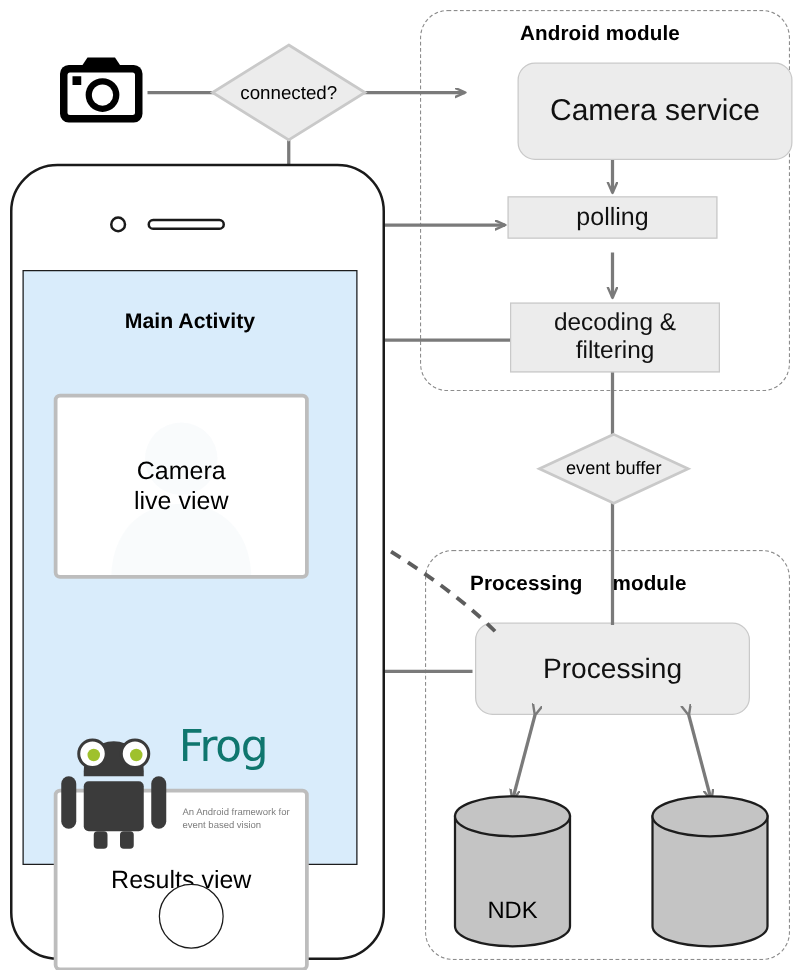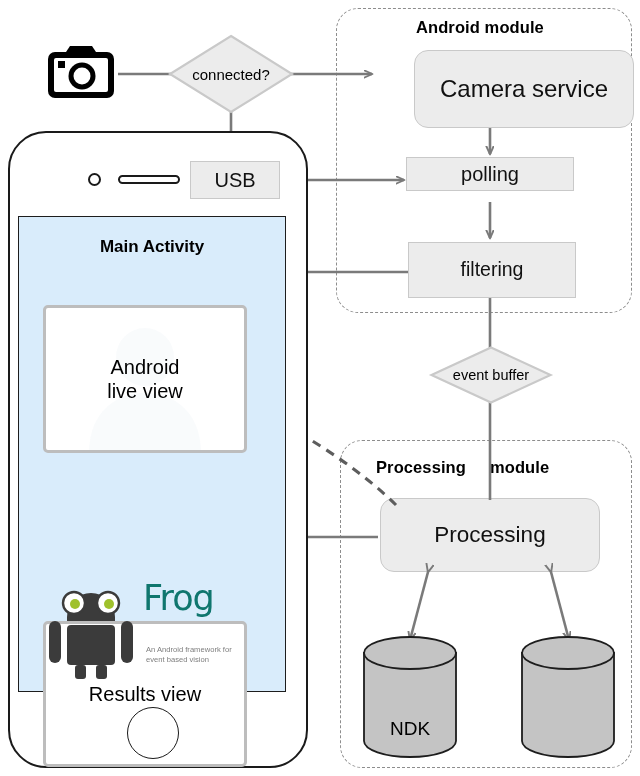--- a/index.html
+++ b/index.html
@@ -209,20 +209,21 @@
 
   <div class="abs node rounded" style="left:380px; top:50px; width:220px; height:78px; font-size:24px;margin-left:34px;">
     <span>Camera service</span>
   </div>
 
   <div class="abs node" style="left:406px; top:157px; width:168px; height:34px; font-size:20px;">
     <span>polling</span>
   </div>
 
   <div class="abs node" style="left:408px; top:242px; width:168px; height:56px; font-size:19.5px; flex-direction:column;">
+    <span>decoding &amp;</span>
     <span>filtering</span>
   </div>
 
   <div class="abs" style="left:430px; top:346px; width:122px; height:58px; z-index:6;">
     <svg viewBox="0 0 122 58" width="122" height="58" xmlns="http://www.w3.org/2000/svg">
       <polygon points="61,1.5 120.5,29 61,56.5 1.5,29" fill="#ececec" stroke="#c9c9c9" stroke-width="2.2"></polygon>
     </svg>
     <div class="abs" style="left:0; top:0; width:122px; height:58px; display:flex; align-items:center; justify-content:center;">
       <span style="font-size:14.5px;">event buffer</span>
     </div>
@@ -247,35 +248,32 @@
       <path d="M2,17 L2,105 A46,16 0 0 0 94,105 L94,17 Z" fill="#c4c4c4" stroke="#1d1d1d" stroke-width="1.8"></path>
       <ellipse cx="48" cy="17" rx="46" ry="16" fill="#c4c4c4" stroke="#1d1d1d" stroke-width="1.8"></ellipse>
     </svg>
   </div>
 
   <div class="abs phone-body" style="left:8px; top:131px; width:300px; height:637px; z-index:3;"></div>
 
   <div class="abs phone-dot" style="left:88px; top:173px; width:13px; height:13px; z-index:4;"></div>
   <div class="abs phone-speaker" style="left:118px; top:175px; width:62px; height:9px; z-index:4;"></div>
 
-  <div class="abs node" style="left:190px; top:161px; width:90px; height:38px; font-size:20px; z-index:7;">
-    <span>USB</span>
-  </div>
 
   <div class="abs screen" style="left:18px; top:216px; width:268px; height:476px; z-index:4;">
 
-    <div class="screen-title" style="margin-top:20px;">Main Activity</div>
+    <div class="screen-title" style="margin-top:30px;">Main Activity</div>
 
     <div class="abs view-box" style="left:24px; top:48px; width:204px; height:148px;">
       <svg class="silhouette" viewBox="0 0 204 148" width="204" height="148" xmlns="http://www.w3.org/2000/svg">
         <circle cx="102" cy="52" r="29" fill="#eef3f7"></circle>
         <path d="M46,148 C46,110 70,88 102,88 C134,88 158,110 158,148 Z" fill="#eef3f7"></path>
       </svg>
       <div class="view-label">
-        <div>Android</div>
+        <div>Camera</div>
         <div>live view</div>
       </div>
     </div>
 
     <div class="abs view-box" style="left:24px; top:216px; width:204px; height:146px;">
       <div class="view-label">
         <div>Results view</div>
       </div>
     </div>
 

